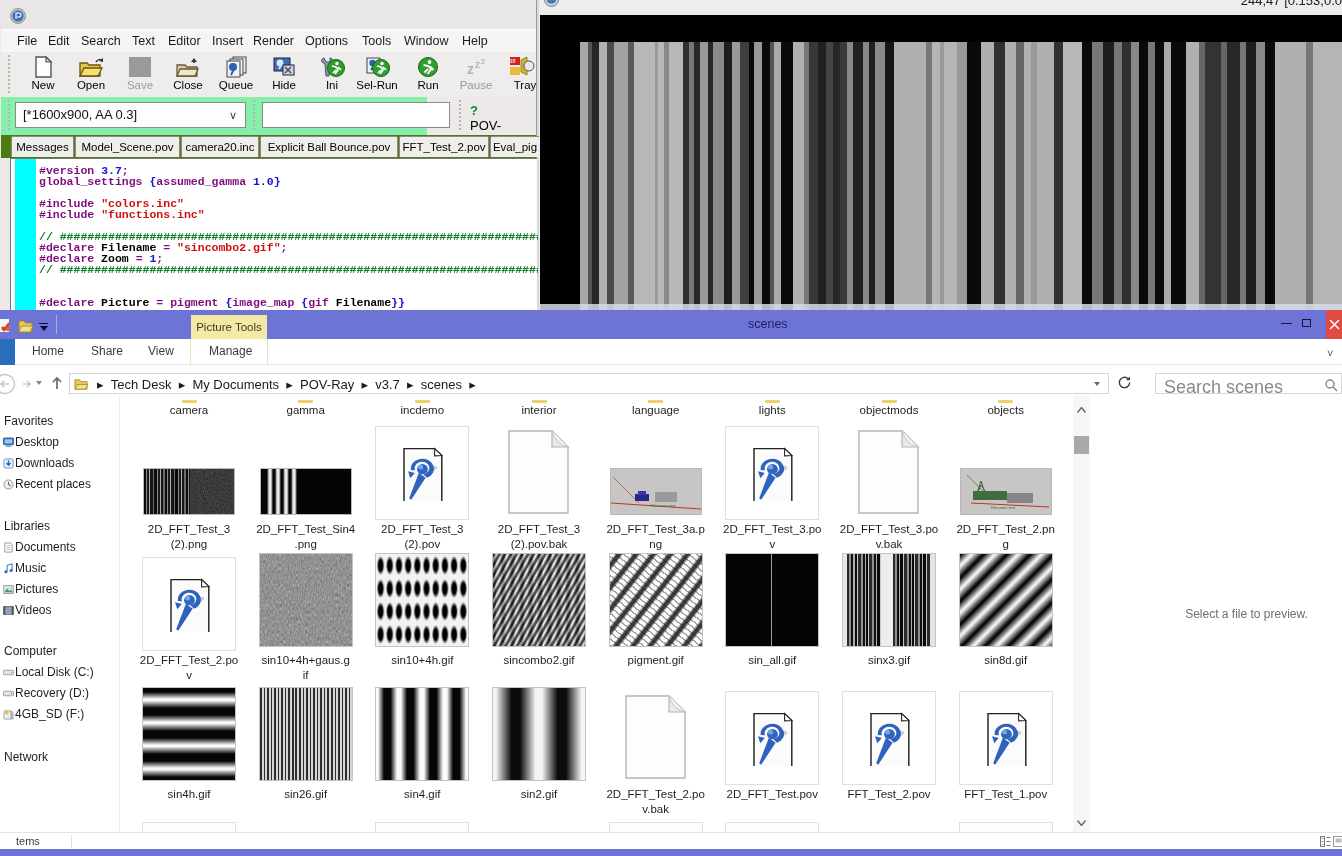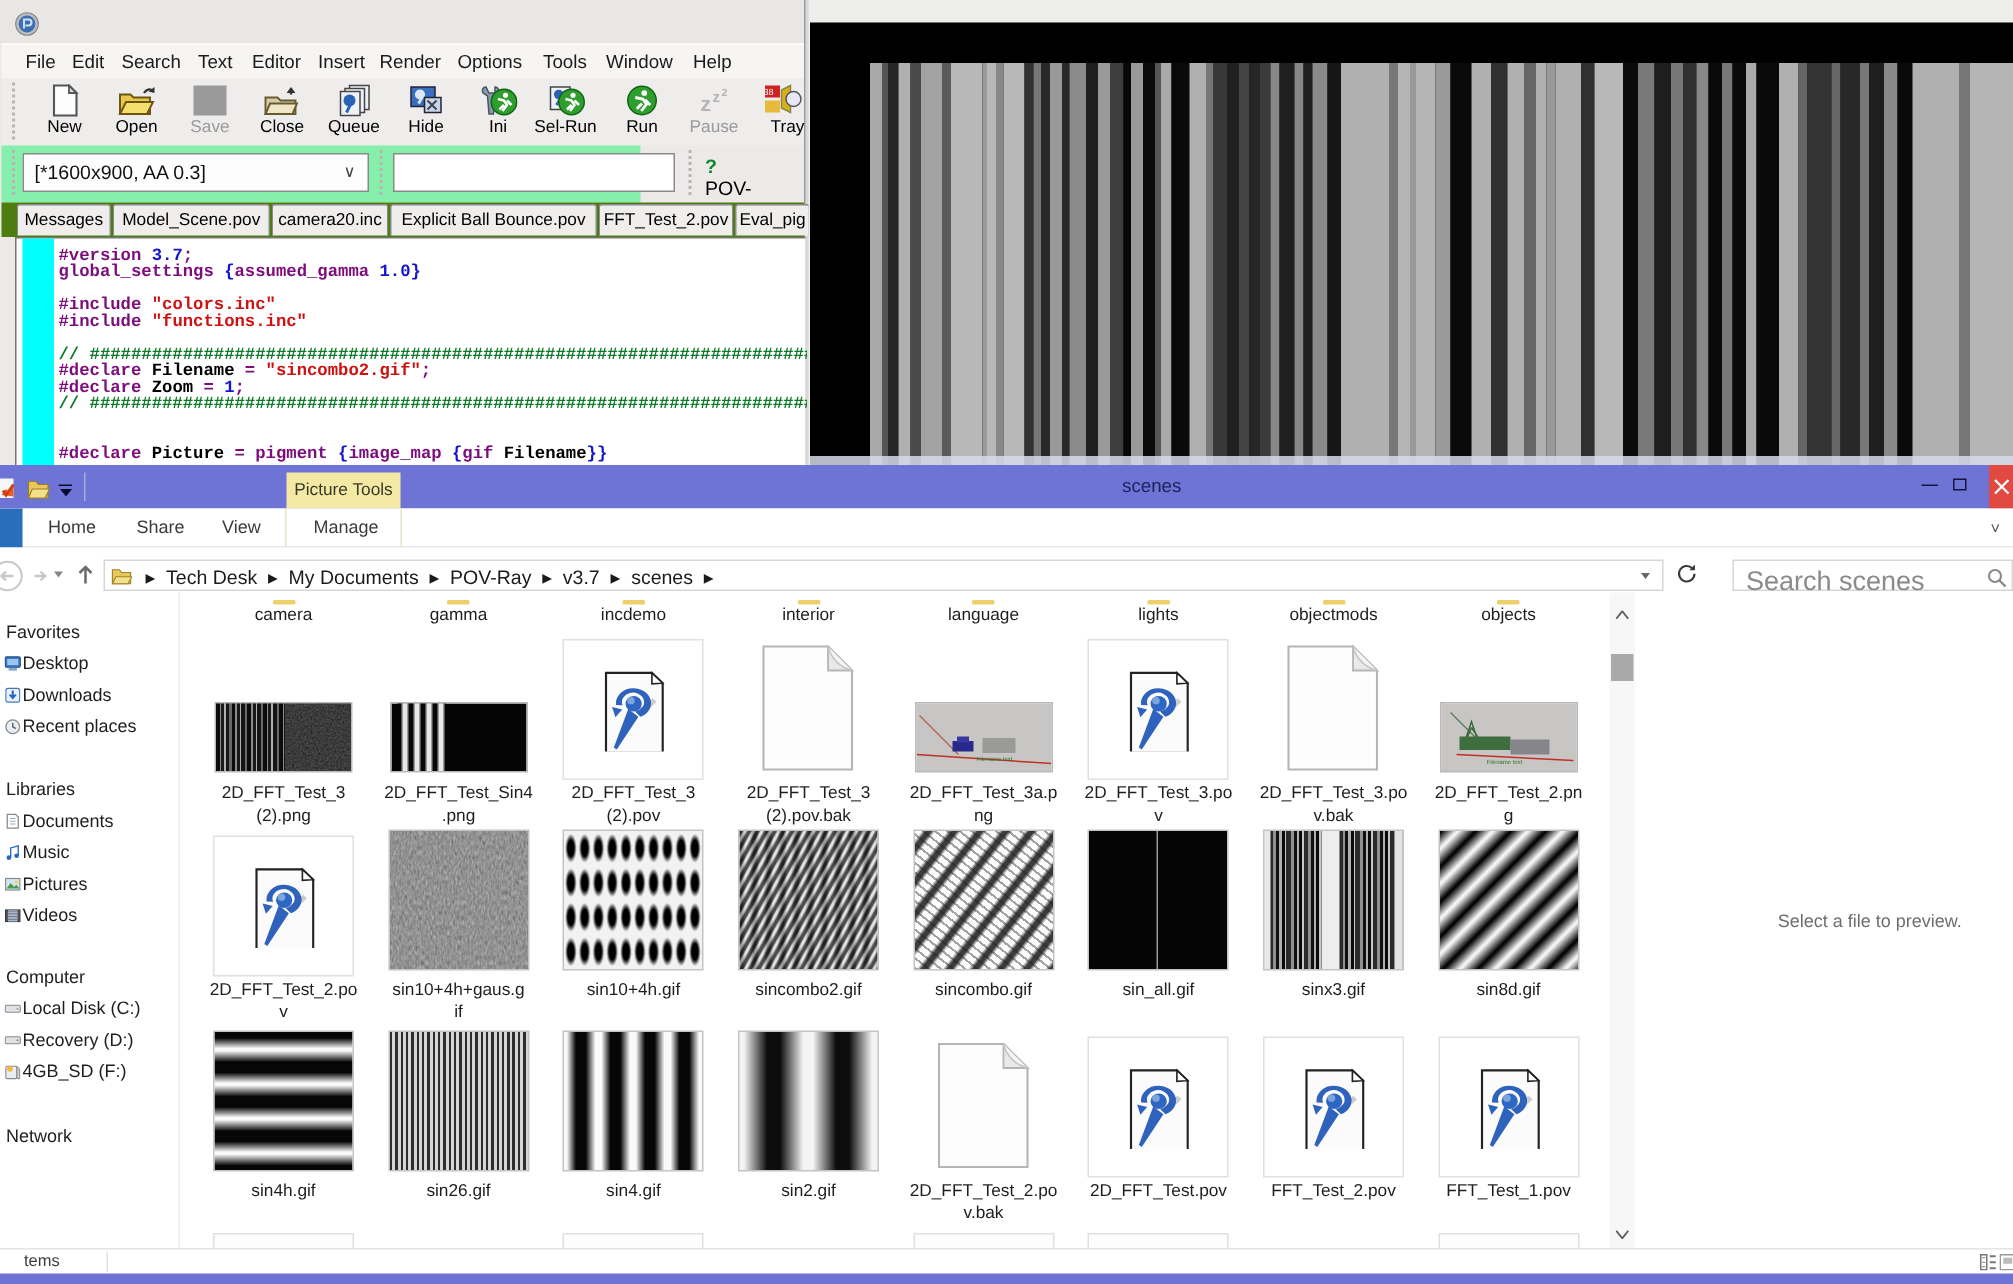--- a/index.html
+++ b/index.html
@@ -176,20 +176,28 @@
 <span class="kw">#declare</span> Zoom <span class="kw">=</span> <span class="num">1</span><span class="kw">;</span>
 <span class="com">// ###########################################################################</span>
 
 
 <span class="kw">#declare</span> Picture <span class="kw">=</span> <span class="kw">pigment</span> <span class="br">{</span><span class="kw">image_map</span> <span class="br">{</span><span class="kw">gif</span> Filename<span class="br">}}</span></div>
       </div>
 </div>
 </div>
 
 <div id="renwin">
+<div id="rentitle">
+<svg style="position:absolute;left:5px;top:-8px" width="15" height="15" viewBox="0 0 15 15">
+        <circle cx="7.5" cy="7.5" r="7" fill="#c8cdd4" stroke="#7a838e" stroke-width="1"></circle>
+        <circle cx="7.5" cy="7" r="4.6" fill="#3c6eb4"></circle>
+        <rect x="5" y="3.4" width="5" height="5" fill="#6d9bd8"></rect>
+      </svg>
+<div style="position:absolute;right:0;top:-7px;font-size:13px;color:#1a1a1a;white-space:nowrap">244,47 [0.153,0.0</div>
+</div>
 <div id="renbody">
       <svg style="position:absolute;left:0;top:27px" width="802" height="270">
         <rect x="40" y="0" width="8" height="270" fill="#a8a8a8"></rect>
         <rect x="48" y="0" width="4" height="270" fill="#555555"></rect>
         <rect x="52" y="0" width="7" height="270" fill="#262626"></rect>
         <rect x="59" y="0" width="8" height="270" fill="#b0b0b0"></rect>
         <rect x="67" y="0" width="7" height="270" fill="#4a4a4a"></rect>
         <rect x="74" y="0" width="14" height="270" fill="#a2a2a2"></rect>
         <rect x="88" y="0" width="6" height="270" fill="#5a5a5a"></rect>
         <rect x="94" y="0" width="21" height="270" fill="#b8b8b8"></rect>
@@ -563,21 +571,21 @@
 <div class="gcell" style="left:363.0px;top:161px">
         <div class="thumbwrap" style="height:95px">
           <div style="width:92px;height:92px;margin-bottom:5px;outline:1px solid #c4c4c4;background:repeating-linear-gradient(to right,rgba(25,25,25,0.35) 0 1.6px,rgba(255,255,255,0.18) 4px 6.5px,rgba(25,25,25,0.35) 9.3px),repeating-linear-gradient(119deg,#262626 0 1.5px,#dedede 2.6px 3.6px,#262626 5.0px)"></div>
         </div>
         <div class="glabel">sincombo2.gif</div>
       </div>
 <div class="gcell" style="left:479.7px;top:161px">
         <div class="thumbwrap" style="height:95px">
           <div style="width:92px;height:92px;margin-bottom:5px;outline:1px solid #c4c4c4;background:repeating-linear-gradient(38deg,rgba(30,30,30,0.4) 0 1.4px,rgba(255,255,255,0) 1.4px 5px),repeating-linear-gradient(128deg,#fcfcfc 0 3.5px,#3c3c3c 6px 8.6px,#fcfcfc 11px 13.5px)"></div>
         </div>
-        <div class="glabel">sincombo.gif</div>
+        <div class="glabel">pigment.gif</div>
       </div>
 <div class="gcell" style="left:596.3px;top:161px">
         <div class="thumbwrap" style="height:95px">
           <div style="width:92px;height:92px;margin-bottom:5px;outline:1px solid #c4c4c4;background:#050505;position:relative">
             <div style="position:absolute;left:45px;top:0;width:1px;height:92px;background:#9a9a9a"></div>
           </div>
         </div>
         <div class="glabel">sin_all.gif</div>
       </div>
 <div class="gcell" style="left:713.0px;top:161px">

